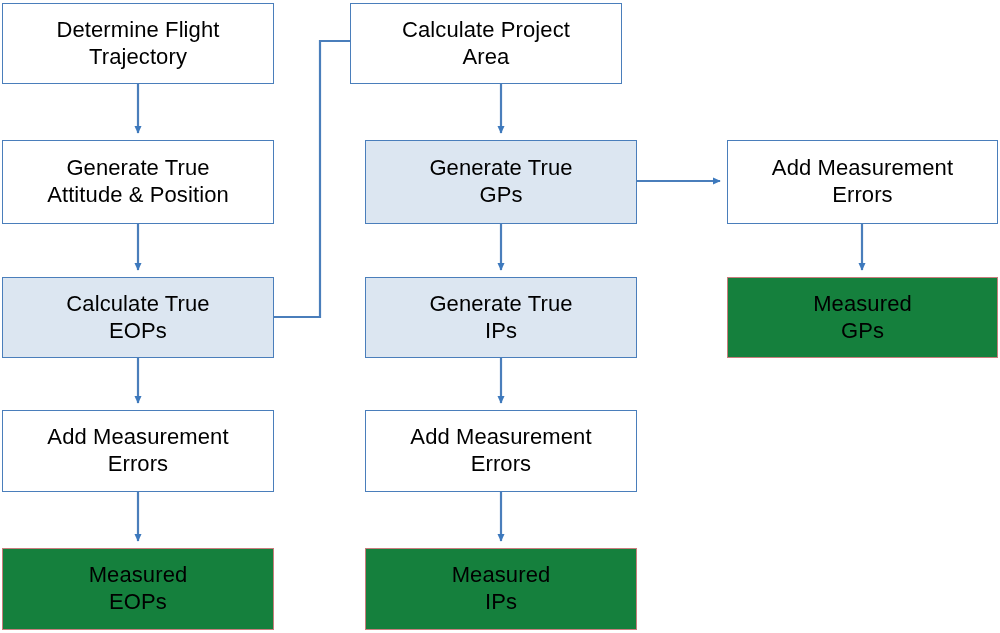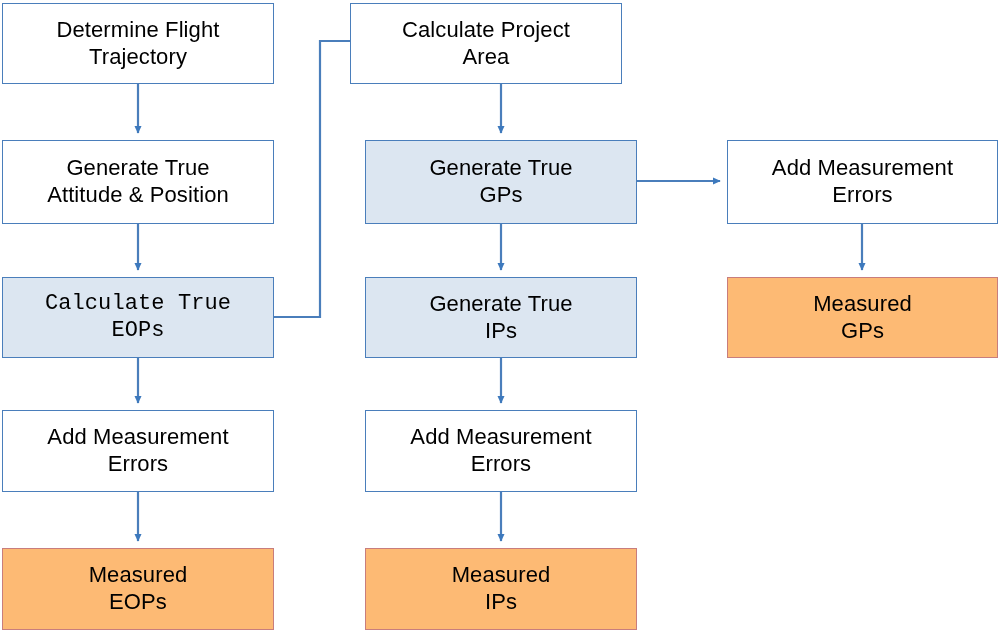--- a/index.html
+++ b/index.html
@@ -44,21 +44,21 @@
   }
   .node.process {
     background: #ffffff;
     border: 1.6px solid #4a7ebb;
   }
   .node.highlight {
     background: #dce6f1;
     border: 1.6px solid #4a7ebb;
   }
   .node.output {
-    background: #fdba74;
+    background: #15803d;
     border: 1.6px solid #c87d7d;
   }
 </style>
 </head>
 <body>
 
 <div id="canvas">
 
   <svg id="svg-layer" viewBox="0 0 1000 633" xmlns="http://www.w3.org/2000/svg">
     <defs>
@@ -86,21 +86,21 @@
 
   <div id="nodes-root">
       <div class="node process" style="left: 2px; top: 3px; width: 272px; height: 81px;">
         <span class="label">Determine Flight
 Trajectory</span>
       </div>
       <div class="node process" style="left: 2px; top: 140px; width: 272px; height: 84px;">
         <span class="label">Generate True
 Attitude &amp; Position</span>
       </div>
-      <div class="node highlight" style="left: 2px; top: 277px; width: 272px; height: 81px; font-family: Liberation Mono, monospace;">
+      <div class="node highlight" style="left: 2px; top: 277px; width: 272px; height: 81px;">
         <span class="label">Calculate True
 EOPs</span>
       </div>
       <div class="node process" style="left: 2px; top: 410px; width: 272px; height: 82px;">
         <span class="label">Add Measurement
 Errors</span>
       </div>
       <div class="node output" style="left: 2px; top: 548px; width: 272px; height: 82px;">
         <span class="label">Measured
 EOPs</span>

